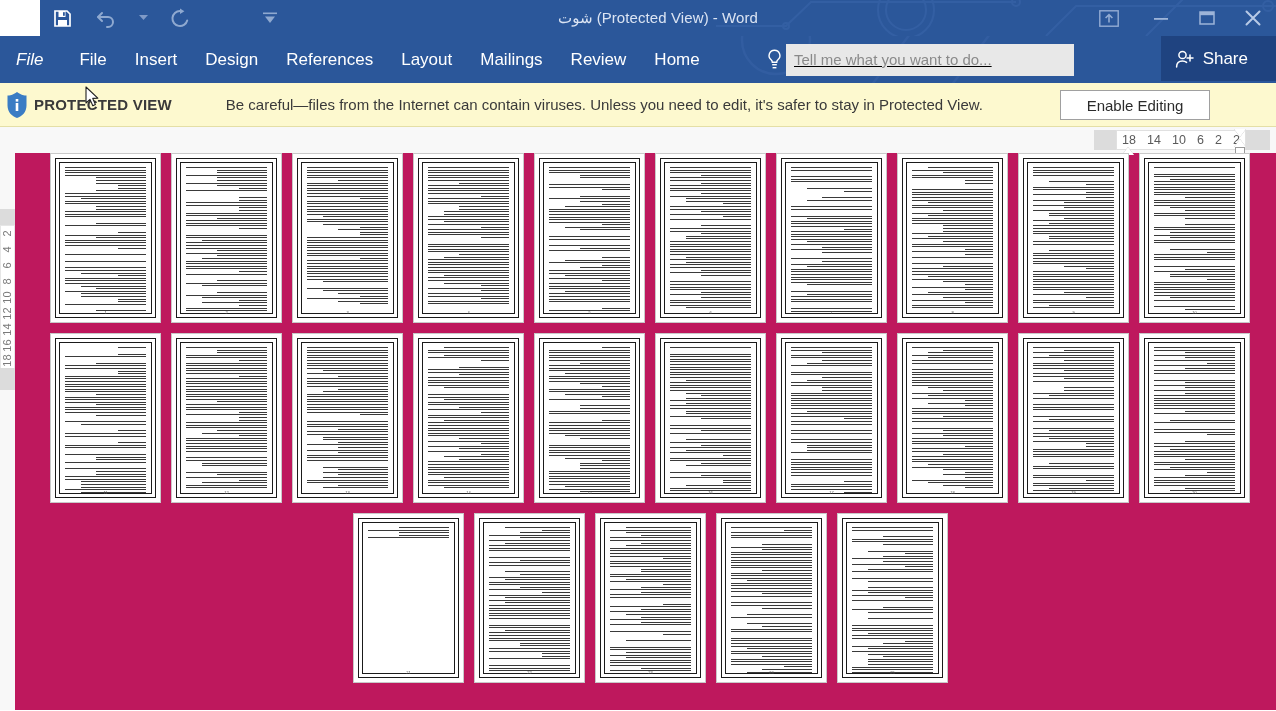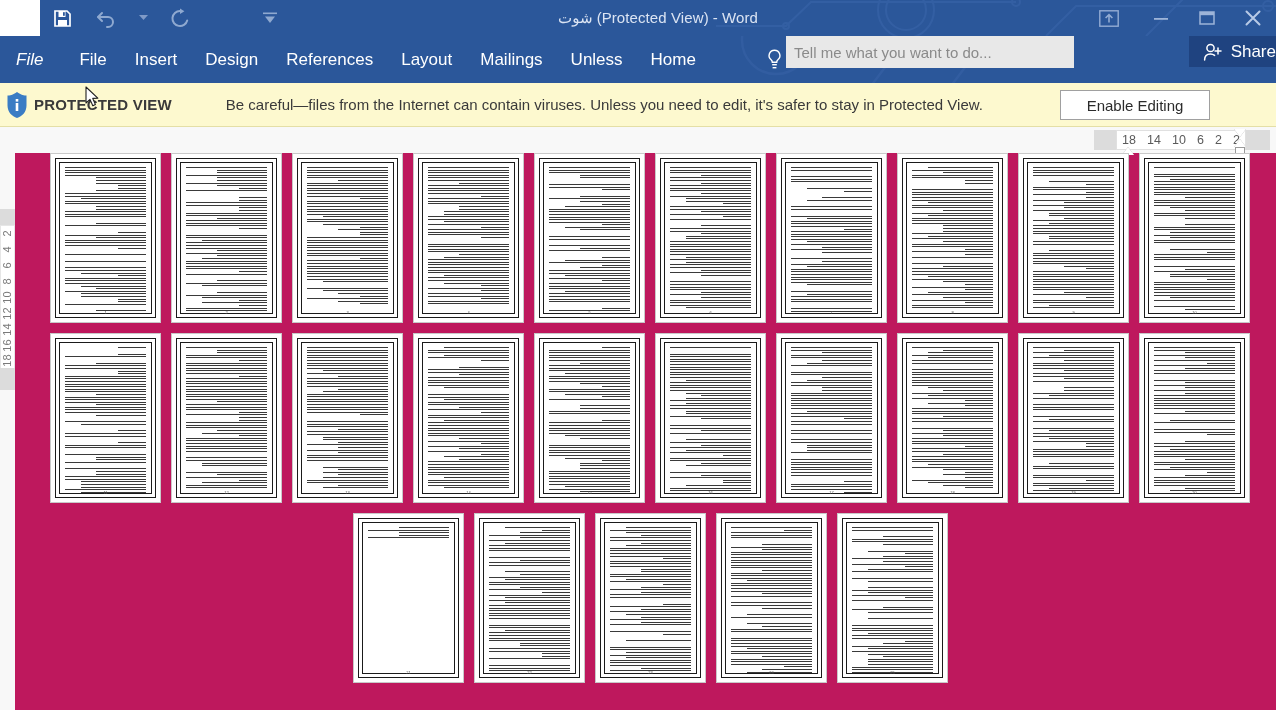--- a/index.html
+++ b/index.html
@@ -53,37 +53,37 @@
     color: #ffffff; font-size: 17px;
     padding: 0 14px; height: 47px;
     display: flex; align-items: center;
     white-space: nowrap;
     position: relative; z-index: 2;
   }
   .tab.file { padding-left: 16px; padding-right: 22px; font-style: italic; }
 
   .tellme-wrap {
     position: absolute; left: 762px; top: 0; height: 47px;
-    display: flex; z-index: 2;
+    display: flex; align-items: center; z-index: 2; text-decoration: underline;
   }
   .bulb { width: 24px; height: 47px; display: flex; align-items: center; justify-content: center; }
   .tellme {
     width: 288px; height: 32px;
     background: #e8e8e8;
     border: none; outline: none;
     font-family: "Liberation Sans", sans-serif;
     font-size: 15px; color: #6d6d6d;
     padding: 0 8px;
   }
   .tellme::placeholder { color: #8a8a8a; }
 
   .share {
-    position: absolute; right: 0; top: 0; height: 31px;
+    position: absolute; right: 0; top: 0; height: 45px;
     display: flex; align-items: center; gap: 8px;
-    padding: 0 0 0 14px;
+    padding: 0 28px 0 14px;
     background: #1f4380;
     color: #ffffff; font-size: 17px; white-space: nowrap;
     z-index: 3;
   }
 
   
   .pvbar {
     position: relative;
     height: 44px;
     background: #fdf9cf;
@@ -303,21 +303,21 @@
     </g>
   </svg>
 
   <div class="tab file">File</div>
   <div class="tab">File</div>
   <div class="tab">Insert</div>
   <div class="tab">Design</div>
   <div class="tab">References</div>
   <div class="tab">Layout</div>
   <div class="tab">Mailings</div>
-  <div class="tab">Unless</div>
+  <div class="tab">Review</div>
   <div class="tab">Home</div>
 
   <div class="tellme-wrap">
     <div class="bulb">
       <svg width="15" height="22" viewBox="0 0 15 22">
         <path d="M7.5 1.2 a5.4 5.4 0 0 1 3.4 9.6 c-0.9 0.8 -1.2 1.5 -1.2 2.4 h-4.4 c0 -0.9 -0.3 -1.6 -1.2 -2.4 A5.4 5.4 0 0 1 7.5 1.2 z" fill="none" stroke="#ffffff" stroke-width="1.4"></path>
         <rect x="5.2" y="15" width="4.6" height="1.4" fill="#ffffff"></rect>
         <rect x="5.6" y="18" width="3.8" height="1.4" fill="#ffffff"></rect>
       </svg>
     </div>

